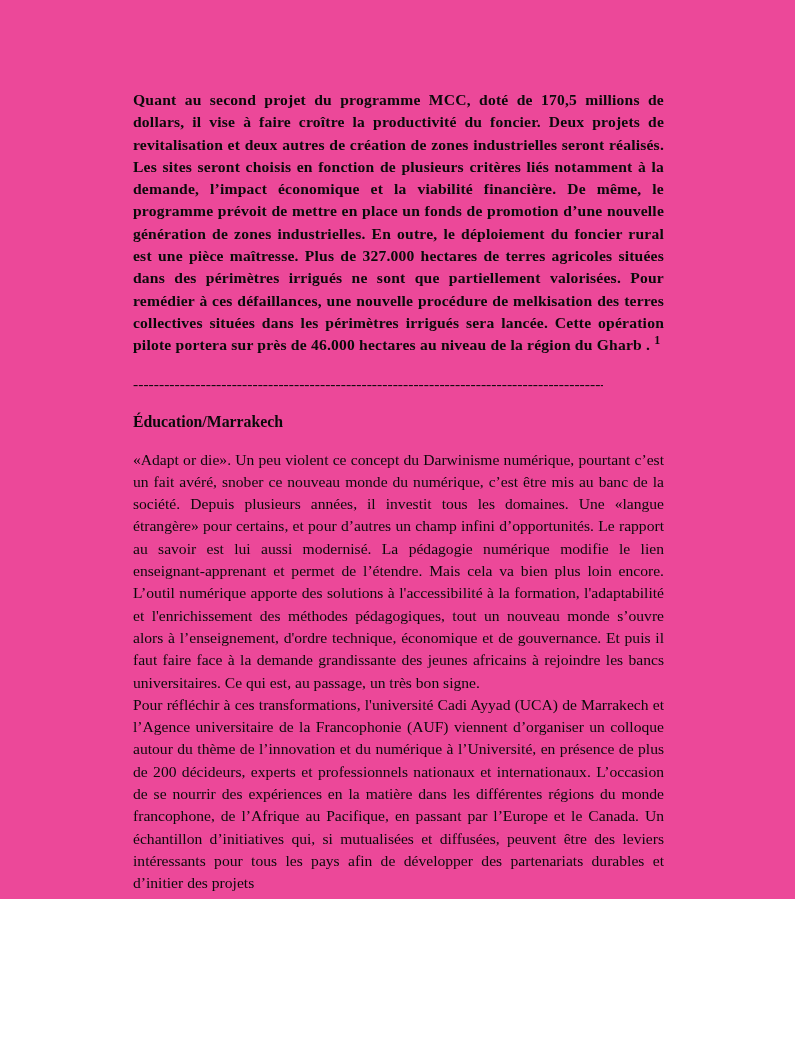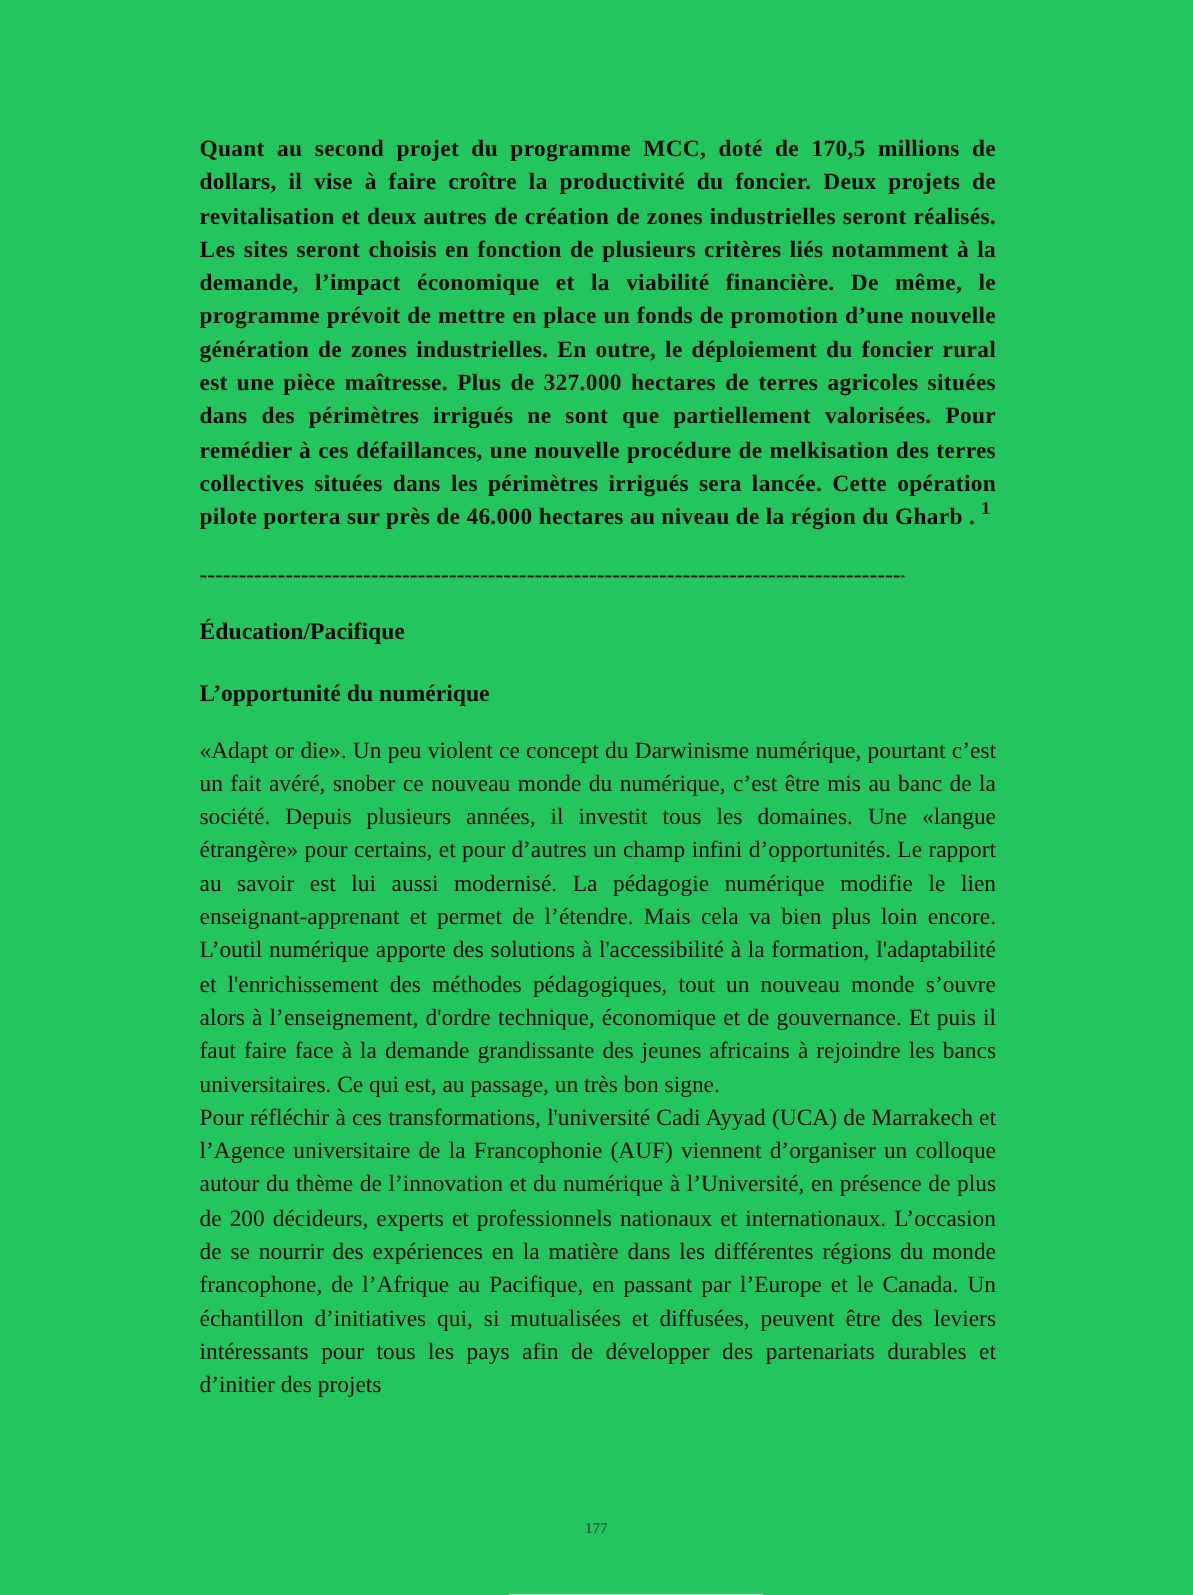--- a/index.html
+++ b/index.html
@@ -3,22 +3,22 @@
 <meta charset="utf-8">
 <style>
   html, body {
     margin: 0;
     padding: 0;
     background: #ffffff;
   }
   .page {
     position: relative;
     width: 795px;
-    height: 1063px;
-    background: #22c55e;
+    height: 899px;
+    background: #ec4899;
     font-family: "Liberation Serif", serif;
     color: #0a0a0a;
     overflow: hidden;
   }
   .content {
     position: absolute;
     left: 133px;
     top: 89px;
     width: 531px;
   }
@@ -77,23 +77,22 @@
 </head>
 <body>
 
 <div class="page">
   <div class="content">
 
     <p class="para bold"><span>Quant au second projet du programme MCC, doté de 170,5 millions de dollars, il vise à faire croître la productivité du foncier. Deux projets de revitalisation et deux autres de création de zones industrielles seront réalisés. Les sites seront choisis en fonction de plusieurs critères liés notamment à la demande, l’impact économique et la viabilité financière. De même, le programme prévoit de mettre en place un fonds de promotion d’une nouvelle génération de zones industrielles. En outre, le déploiement du foncier rural est une pièce maîtresse. Plus de 327.000 hectares de terres agricoles situées dans des périmètres irrigués ne sont que partiellement valorisées. Pour remédier à ces défaillances, une nouvelle procédure de melkisation des terres collectives situées dans les périmètres irrigués sera lancée. Cette opération pilote portera sur près de 46.000 hectares au niveau de la région du Gharb . </span><sup class="fnmark">1</sup></p>
 
     <div class="separator">---------------------------------------------------------------------------------------------------------</div>
 
-    <h2 class="section-heading">Éducation/Pacifique</h2>
+    <h2 class="section-heading">Éducation/Marrakech</h2>
 
-    <h3 class="subsection-heading">L’opportunité du numérique</h3>
 
     <div class="body-block">
       <p class="para">«Adapt or die». Un peu violent ce concept du Darwinisme numérique, pourtant c’est un fait avéré, snober ce nouveau monde du numérique, c’est être mis au banc de la société. Depuis plusieurs années, il investit tous les domaines. Une «langue étrangère» pour certains, et pour d’autres un champ infini d’opportunités. Le rapport au savoir est lui aussi modernisé. La pédagogie numérique modifie le lien enseignant-apprenant et permet de l’étendre. Mais cela va bien plus loin encore. L’outil numérique apporte des solutions à l'accessibilité à la formation, l'adaptabilité et l'enrichissement des méthodes pédagogiques, tout un nouveau monde s’ouvre alors à l’enseignement, d'ordre technique, économique et de gouvernance. Et puis il faut faire face à la demande grandissante des jeunes africains à rejoindre les bancs universitaires. Ce qui est, au passage, un très bon signe.</p>
       <p class="para">Pour réfléchir à ces transformations, l'université Cadi Ayyad (UCA) de Marrakech et l’Agence universitaire de la Francophonie (AUF) viennent d’organiser un colloque autour du thème de l’innovation et du numérique à l’Université, en présence de plus de 200 décideurs, experts et professionnels nationaux et internationaux. L’occasion de se nourrir des expériences en la matière dans les différentes régions du monde francophone, de l’Afrique au Pacifique, en passant par l’Europe et le Canada. Un échantillon d’initiatives qui, si mutualisées et diffusées, peuvent être des leviers intéressants pour tous les pays afin de développer des partenariats durables et d’initier des projets</p>
     </div>
 
   </div>
 
   <div class="page-number">177</div>
 </div>

